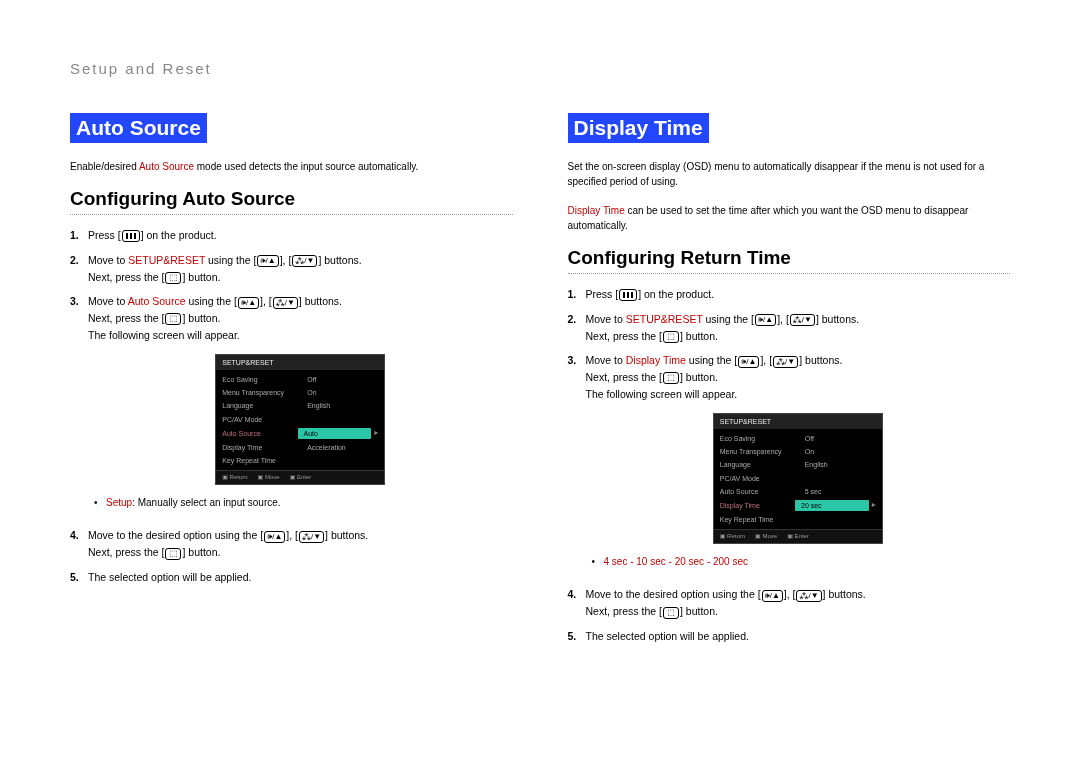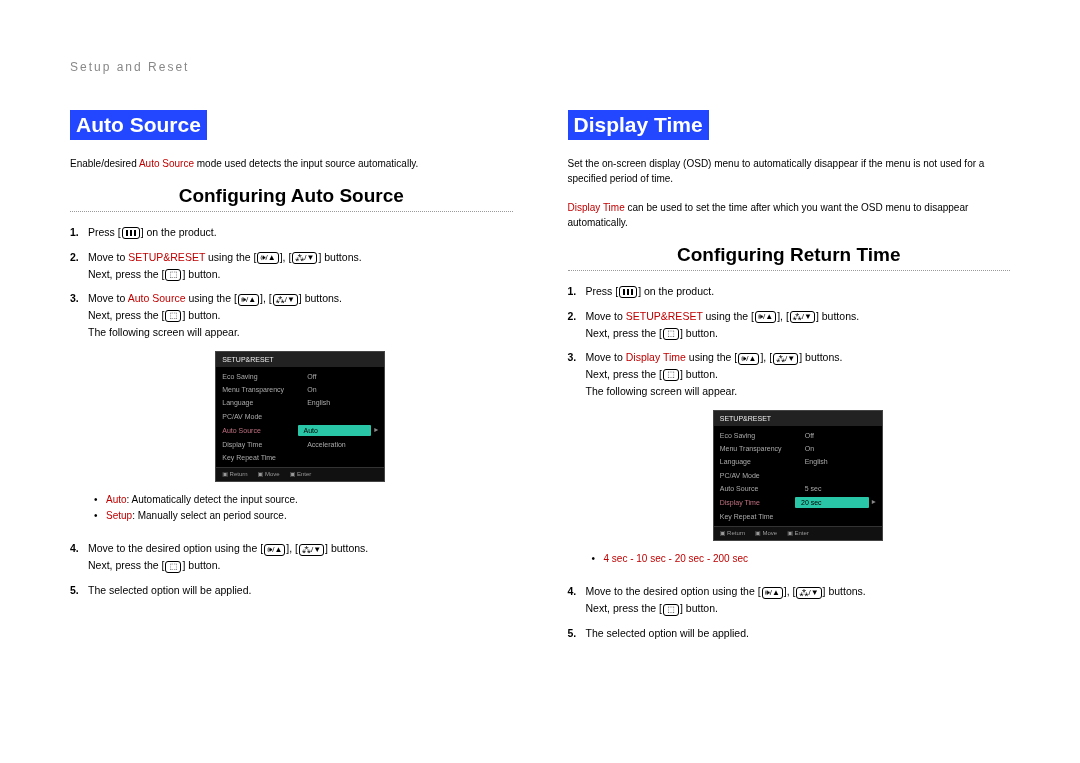--- a/index.html
+++ b/index.html
@@ -5,21 +5,21 @@
   * { margin: 0; padding: 0; box-sizing: border-box; }
   body {
     font-family: Arial, Helvetica, sans-serif;
     width: 1080px;
     height: 763px;
     background: #fff;
     padding: 60px 70px 40px 70px;
     color: #000;
   }
   .header-label {
-    font-size: 12px;
+    font-size: 15px;
     color: #888;
     letter-spacing: 2px;
     margin-bottom: 36px;
   }
   .columns { display: flex; gap: 55px; }
   .col { flex: 1; }
   .highlight-title {
     display: inline-block;
     background: #2347ff;
     color: #fff;
@@ -31,21 +31,20 @@
   .intro {
     font-size: 10px;
     line-height: 1.5;
     margin-bottom: 14px;
   }
   .intro .red { color: #c00000; }
   .subheading {
     font-size: 19px;
     font-weight: bold;
     margin-bottom: 4px;
-    text-align: center;
   }
   .dotline {
     border: none;
     border-top: 1px dotted #999;
     margin-bottom: 12px;
   }
   ol.steps {
     list-style: none;
     padding-left: 0;
     font-size: 10.5px;
@@ -208,43 +207,42 @@
                 </div>
               </div>
             <div class="osd-foot">
               <span>Return</span>
               <span>Move</span>
               <span>Enter</span>
             </div>
           </div>
 
           <ul class="bullets">
-            <li><span class="red">Auto</span><span>: Automatically detect the input source.</span></li>
-            <li><span class="red">Setup</span><span>: Manually select an period source.</span></li>
+            <li><span class="red">Setup</span><span>: Manually select an input source.</span></li>
           </ul>
         </span>
       </li>
       <li>
         <span class="num">4.</span>
         <span class="body">
           <span>Move to the desired option using the [</span><span class="iconchip">🕪/▲</span><span>], [</span><span class="iconchip">⁂/▼</span><span>] buttons.</span><br>
           <span>Next, press the [</span><span class="iconchip">⬚</span><span>] button.</span>
         </span>
       </li>
       <li>
         <span class="num">5.</span>
         <span class="body">The selected option will be applied.</span>
       </li>
     </ol>
   </div>
 
   <div class="col">
     <div class="highlight-title">Display Time</div>
 
-    <p class="intro">Set the on-screen display (OSD) menu to automatically disappear if the menu is not used for a specified period of time.</p>
+    <p class="intro">Set the on-screen display (OSD) menu to automatically disappear if the menu is not used for a specified period of using.</p>
     <p class="intro">
       <span class="red">Display Time</span><span> can be used to set the time after which you want the OSD menu to disappear automatically.</span>
     </p>
 
     <div class="subheading">Configuring Return Time</div>
     <hr class="dotline">
 
     <ol class="steps">
       <li>
         <span class="num">1.</span>

